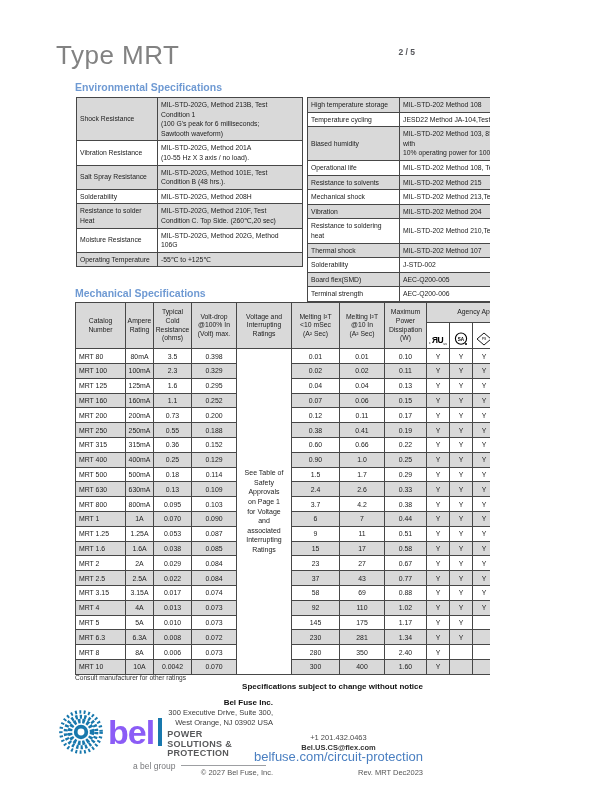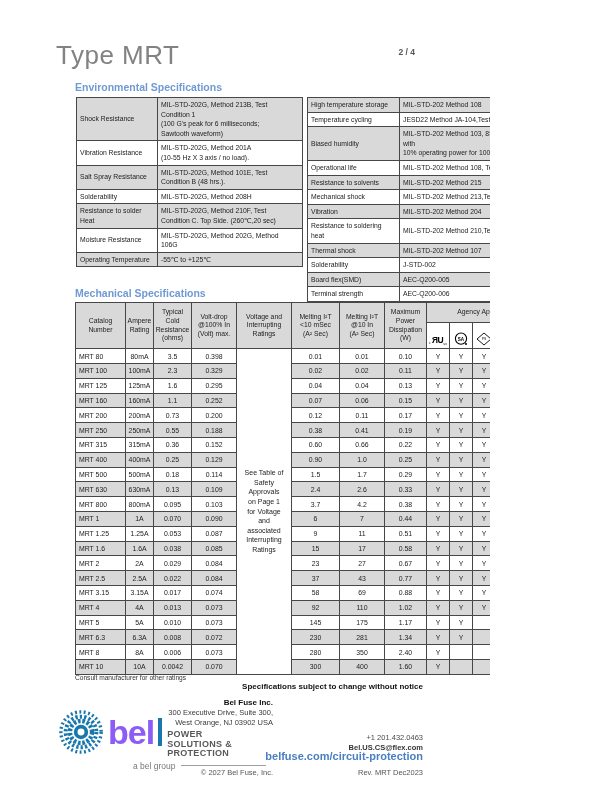--- a/index.html
+++ b/index.html
@@ -46,34 +46,34 @@
   .logo-bar{display:inline-block;width:4px;height:28px;background:#1878ad;margin:0 5px 0 4px;}
   .logo-tag{display:flex;flex-direction:column;font-size:9px;font-weight:bold;color:#58595b;line-height:9.5px;letter-spacing:.3px;margin-top:24px;}
   .logo-sub-row{display:flex;align-items:center;margin:2px 0 0 75px;}
   .logo-sub{font-size:8.5px;color:#77787b;white-space:nowrap;}
   .logo-rule{flex:1;height:1px;background:#9d9fa2;margin-left:5px;min-width:85px;}
 
   .f-notice{position:absolute;top:682px;right:67px;font-size:8px;font-weight:600;color:#111;}
   .f-center{position:absolute;top:698px;right:217px;text-align:right;}
   .f-company{font-size:8px;font-weight:bold;color:#111;line-height:10px;}
   .f-addr{font-size:7.5px;color:#3a3a3a;line-height:9.6px;}
-  .f-right{position:absolute;top:733px;right:67px;text-align:right;line-height:9.6px;}
+  .f-right{position:absolute;top:733px;right:67px;text-align:center;line-height:9.6px;}
   .f-phone{font-size:7.5px;color:#4a4a4a;}
   .f-email{font-size:7.5px;font-weight:bold;color:#333;}
-  .f-web{font-size:11px;font-weight:bold;color:#4a7fc1;}
+  .f-web{font-size:13px;font-weight:normal;color:#4a7fc1;}
   .f-copy{position:absolute;top:768px;right:217px;font-size:7.5px;color:#555;}
   .f-rev{position:absolute;top:768px;right:67px;font-size:7.5px;color:#555;}
 </style>
 </head>
 <body>
 
 <div class="page">
 
   <div class="doc-title">Type MRT</div>
-  <div class="page-num">2 / 4</div>
+  <div class="page-num">2 / 5</div>
 
   <div class="sec-h" id="env-h">Environmental Specifications</div>
 
   <table class="env" id="env-left-t">
     <colgroup>
         <col class="c-lab">
         <col>
       </colgroup>
     <tbody id="env-left">
         <tr class="shade">

